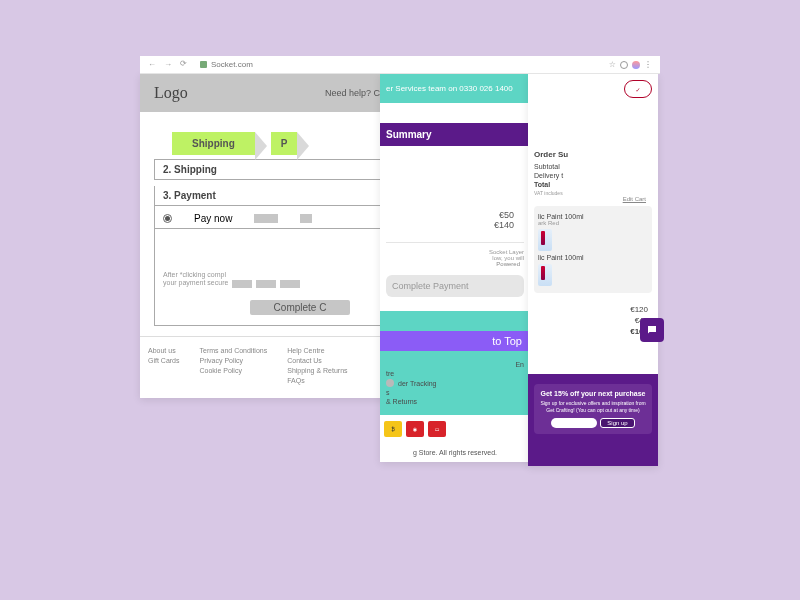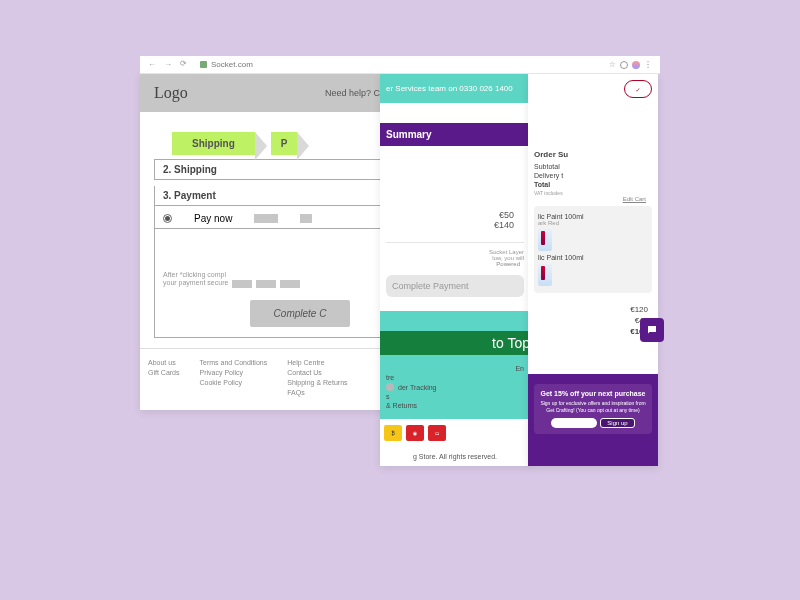--- a/index.html
+++ b/index.html
@@ -15,33 +15,33 @@
   .step { border: 1px solid #aaa; padding: 4px 8px; margin-bottom: 3px; font-size: 10px; font-weight: bold; color: #444; }
   .l1-crumb { display: flex; align-items: center; margin: 6px 0 4px 18px; }
   .crumb-box { background: #bef264; padding: 6px 20px; font-size: 10px; color: #555; font-weight: bold; position: relative; }
   .crumb-box:after { content:''; position:absolute; right:-12px; top:0; width:0; height:0; border-top:14px solid transparent; border-bottom:14px solid transparent; border-left:12px solid #d9d9d9; }
   .l1-paynow { display:flex; align-items:center; gap:22px; padding:4px 8px; border:1px solid #aaa; font-size:10px; margin-bottom:2px;}
   .radio { width: 9px; height: 9px; border: 1px solid #666; border-radius: 50%; display:inline-block; }
   .radio.on::after { content:''; display:block; width:5px; height:5px; background:#555; border-radius:50%; margin:1px; }
   .grey-box { background:#c6c6c6; display:inline-block; }
   .l1-fine { font-size:7px; color:#999; padding:4px 0 2px 8px; line-height:1.2; }
   .l1-cod { display:flex; align-items:center; gap:6px; padding:4px 8px; border:1px solid #aaa; font-size:10px; }
-  .l1-complete { background:#c6c6c6; padding:8px 24px; font-size:10px; color:#555; margin:10px auto; width:fit-content; border-radius:2px;font-style:italic; }
+  .l1-complete { background:#c6c6c6; padding:2px 24px; font-size:10px; color:#555; margin:10px auto; width:fit-content; border-radius:2px; }
   .l1-footer { border-top:1px solid #ddd; padding:10px 8px 14px; display:flex; gap:20px; font-size:7px; color:#888; }
   .l1-fcol { display:flex; flex-direction:column; gap:3px; }
 
   
   .layer2 { position: absolute; top: 74px; left: 380px; width: 150px; background:#5dd5c4; box-shadow:0 2px 8px rgba(0,0,0,.1); font-size:9px; }
   .l2-topbar { color:#fff; font-size:8px; padding:10px 6px; }
   .l2-hero { background:#5b1a89; color:#fff; padding:6px 6px; font-size:10px; font-weight:bold; }
   .l2-white { background:#fff; padding:10px 6px 14px; color:#555; font-size:9px; }
   .l2-prices { text-align:right; padding:4px 10px; }
   .l2-btn { background:#e6e6e6; color:#999; padding:6px; text-align:left; font-size:9px; border-radius:6px; margin-top:8px; }
   .l2-powered { font-size:6px; color:#888; text-align:right; padding-right:4px; }
-  .l2-back { background:#15803d; color:#fff; text-align:right; padding:4px 0; font-size:14px; }
+  .l2-back { background:#8b5cf6; color:#fff; text-align:right; padding:4px 8px; font-size:11px; }
   .l2-links { background:#5dd5c4; padding:8px 6px; font-size:7px; color:#4a4a4a; }
   .l2-links div { margin:2px 0; }
   .l2-bullet { display:flex; align-items:center; gap:4px; }
   .l2-dot { width:8px; height:8px; background:#b9b9b9; border-radius:50%; }
   .l2-pay { background:#fff; padding:6px 4px; display:flex; gap:4px; align-items:center; }
   .pay-badge { width:18px; height:16px; border-radius:2px; font-size:5px; display:flex; align-items:center; justify-content:center; color:#fff; }
   .l2-copy { background:#fff; color:#555; font-size:7px; text-align:center; padding:6px 2px; }
 
   
   .layer3 { position: absolute; top: 74px; left: 528px; width: 130px; background:#fff; box-shadow:0 2px 8px rgba(0,0,0,.1); font-size:8px; }

